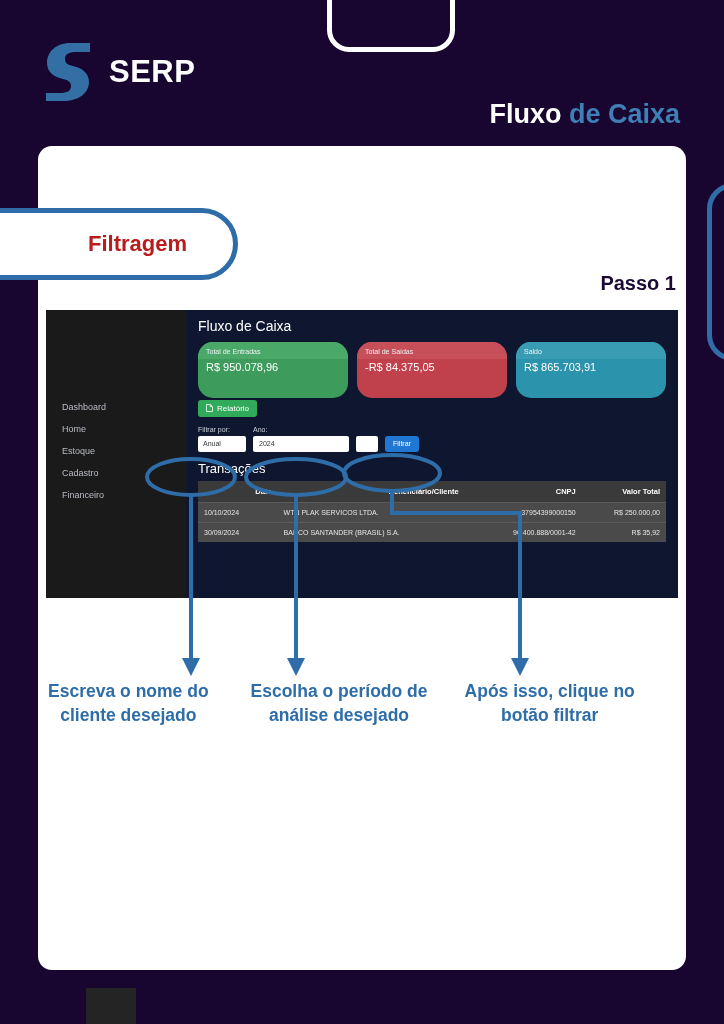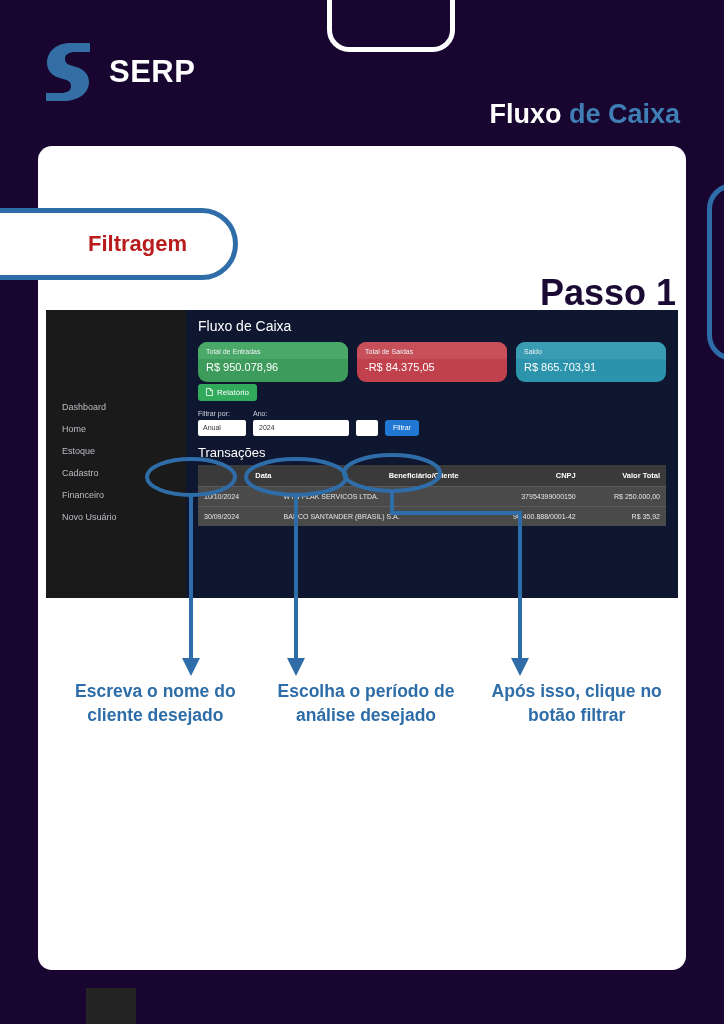--- a/index.html
+++ b/index.html
@@ -94,21 +94,21 @@
   .filtragem-pill span {
     color: #b91c1c;
     font-size: 22px;
     font-weight: bold;
   }
 
   .passo {
     position: absolute;
     right: 48px;
     top: 272px;
-    font-size: 36px;
+    font-size: 20px;
     font-weight: bold;
     color: #1b0b34;
     z-index: 5;
   }
 
   
   .app {
     position: absolute;
     left: 46px;
     top: 310px;
@@ -137,23 +137,23 @@
   }
   .app-h1 {
     color: #ffffff;
     font-size: 14px;
     margin-bottom: 8px;
   }
 
   .cards-row { display: flex; gap: 9px; }
   .kpi {
     flex: 1;
-    border-radius: 9px;
+    border-radius: 15px;
     overflow: hidden;
-    height: 40px;
+    height: 56px;
   }
   .kpi-head {
     font-size: 7px;
     color: #eef2f5;
     padding: 6px 8px 4px 8px;
   }
   .kpi-value {
     font-size: 11px;
     color: #ffffff;
     padding: 2px 8px;
@@ -213,21 +213,21 @@
   
   .anno {
     position: absolute;
     left: 0; top: 0; width: 724px; height: 1024px;
     pointer-events: none;
     z-index: 9;
   }
 
   .step-texts {
     position: absolute;
-    left: 50px;
+    left: 23px;
     top: 680px;
     width: 632px;
     display: flex;
     z-index: 10;
   }
   .step-text {
     flex: 1;
     text-align: center;
     color: #2e6da8;
     font-size: 17.5px;
@@ -271,21 +271,20 @@
 <div class="passo">Passo 1</div>
 
 <div class="app">
 
   <div class="app-sidebar">
     <div class="nav-item">Dashboard</div>
     <div class="nav-item">Home</div>
     <div class="nav-item">Estoque</div>
     <div class="nav-item">Cadastro</div>
     <div class="nav-item">Financeiro</div>
-    <div class="nav-item">Novo Usuário</div>
   </div>
 
   <div class="app-main">
     <div class="app-h1">Fluxo de Caixa</div>
 
     <div class="cards-row">
       <div class="kpi green">
         <div class="kpi-head">Total de Entradas</div>
         <div class="kpi-value">R$ 950.078,96</div>
       </div>

